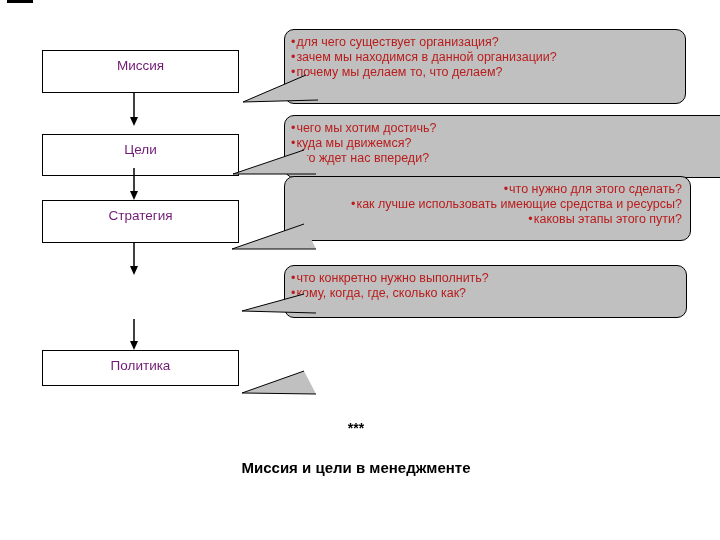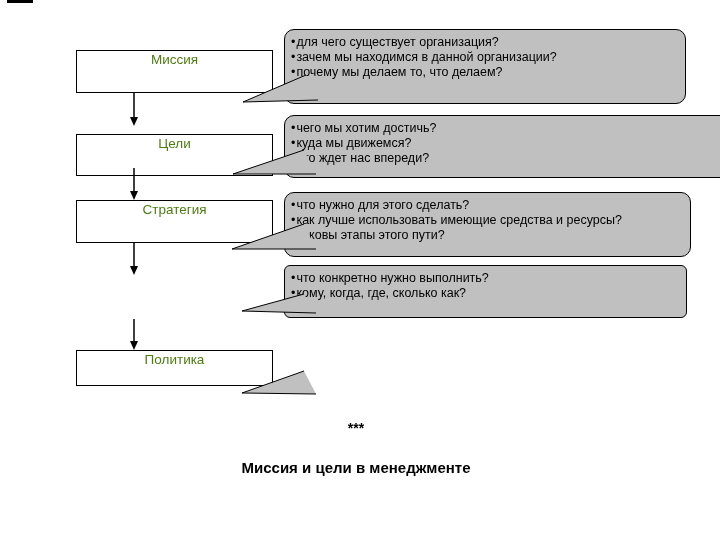--- a/index.html
+++ b/index.html
@@ -5,42 +5,42 @@
   html,body { margin:0; padding:0; background:#ffffff; }
   .slide {
     position:relative; width:720px; height:540px; background:#ffffff;
     font-family:"Liberation Sans", sans-serif; color:#000; overflow:hidden;
   }
   .topmark { position:absolute; left:7px; top:0; width:26px; height:3px; background:#000; }
 
   .box {
     position:absolute; left:42px; width:197px; box-sizing:border-box;
     background:#ffffff; border:1.5px solid #000000;
-    text-align:center; font-size:13.5px; padding-top:1px; color:#4d7c0f;margin-left:34px;
+    text-align:center; font-size:13.5px; padding-top:7px; color:#701a75;
   }
   .box1 { top:50px;  height:43px; }
   .box2 { top:134px; height:42px; }
   .box3 { top:200px; height:43px; }
   .box4 { top:275px; height:44px; }
   .box5 { top:350px; height:36px; }
 
   .bubble {
     position:absolute; left:284px; box-sizing:border-box;
     background:#c0c0c0; border:1px solid #000000; border-radius:10px;
-    padding:5px 8px 0 6px; font-size:12.5px; line-height:15px; color:#000000;
+    padding:5px 8px 0 6px; font-size:12.5px; line-height:15px; color:#b91c1c;
   }
   
   .bubble::after {
     content:""; position:absolute; top:1px; left:3px; right:-5px; bottom:-5px;
     border:1px solid #b3b3b3; border-radius:12px; z-index:-1;
   }
   .bubble1 { top:29px;  width:402px; height:75px; }
   .bubble2 { top:115px; width:473px; height:63px; }
-  .bubble3 { top:192px; width:407px; height:65px; }
-  .bubble4 { top:265px; width:403px; height:53px;border-radius:6px; }
+  .bubble3 { top:176px; width:407px; height:65px;text-align:right; }
+  .bubble4 { top:265px; width:403px; height:53px; }
   .bubble5 { top:338px; width:405px; height:61px; }
   .bline { white-space:nowrap; }
   .dot { margin-right:1px; }
 
   .overlay { position:absolute; top:0; left:0; width:720px; height:540px; pointer-events:none; z-index:5; }
 
   .footnote {
     position:absolute; top:420px; left:0; width:712px; text-align:center;
     font-weight:bold; font-size:14px;
   }

